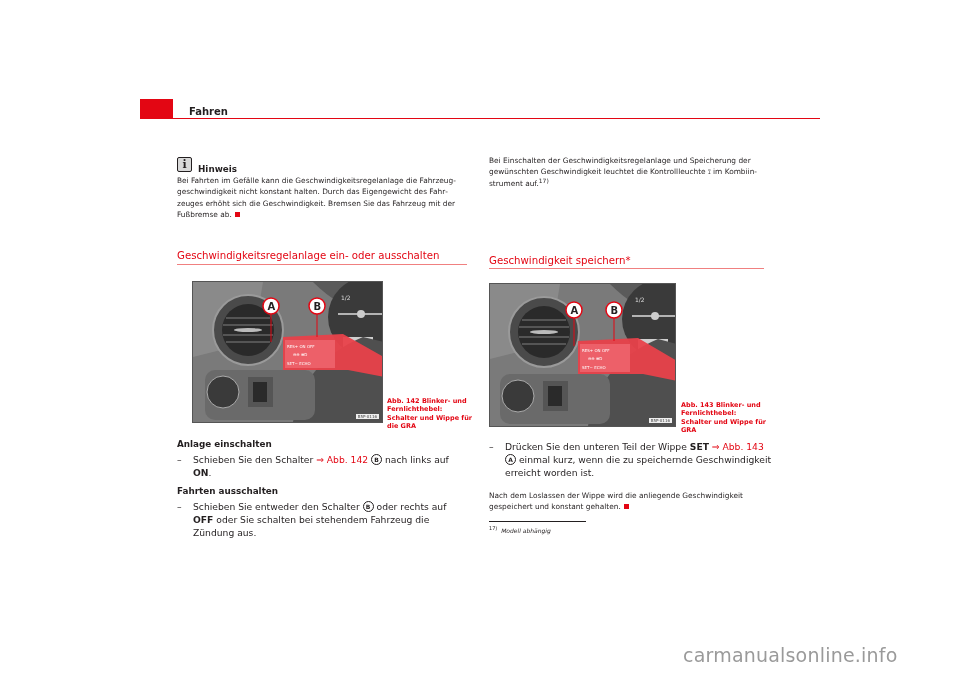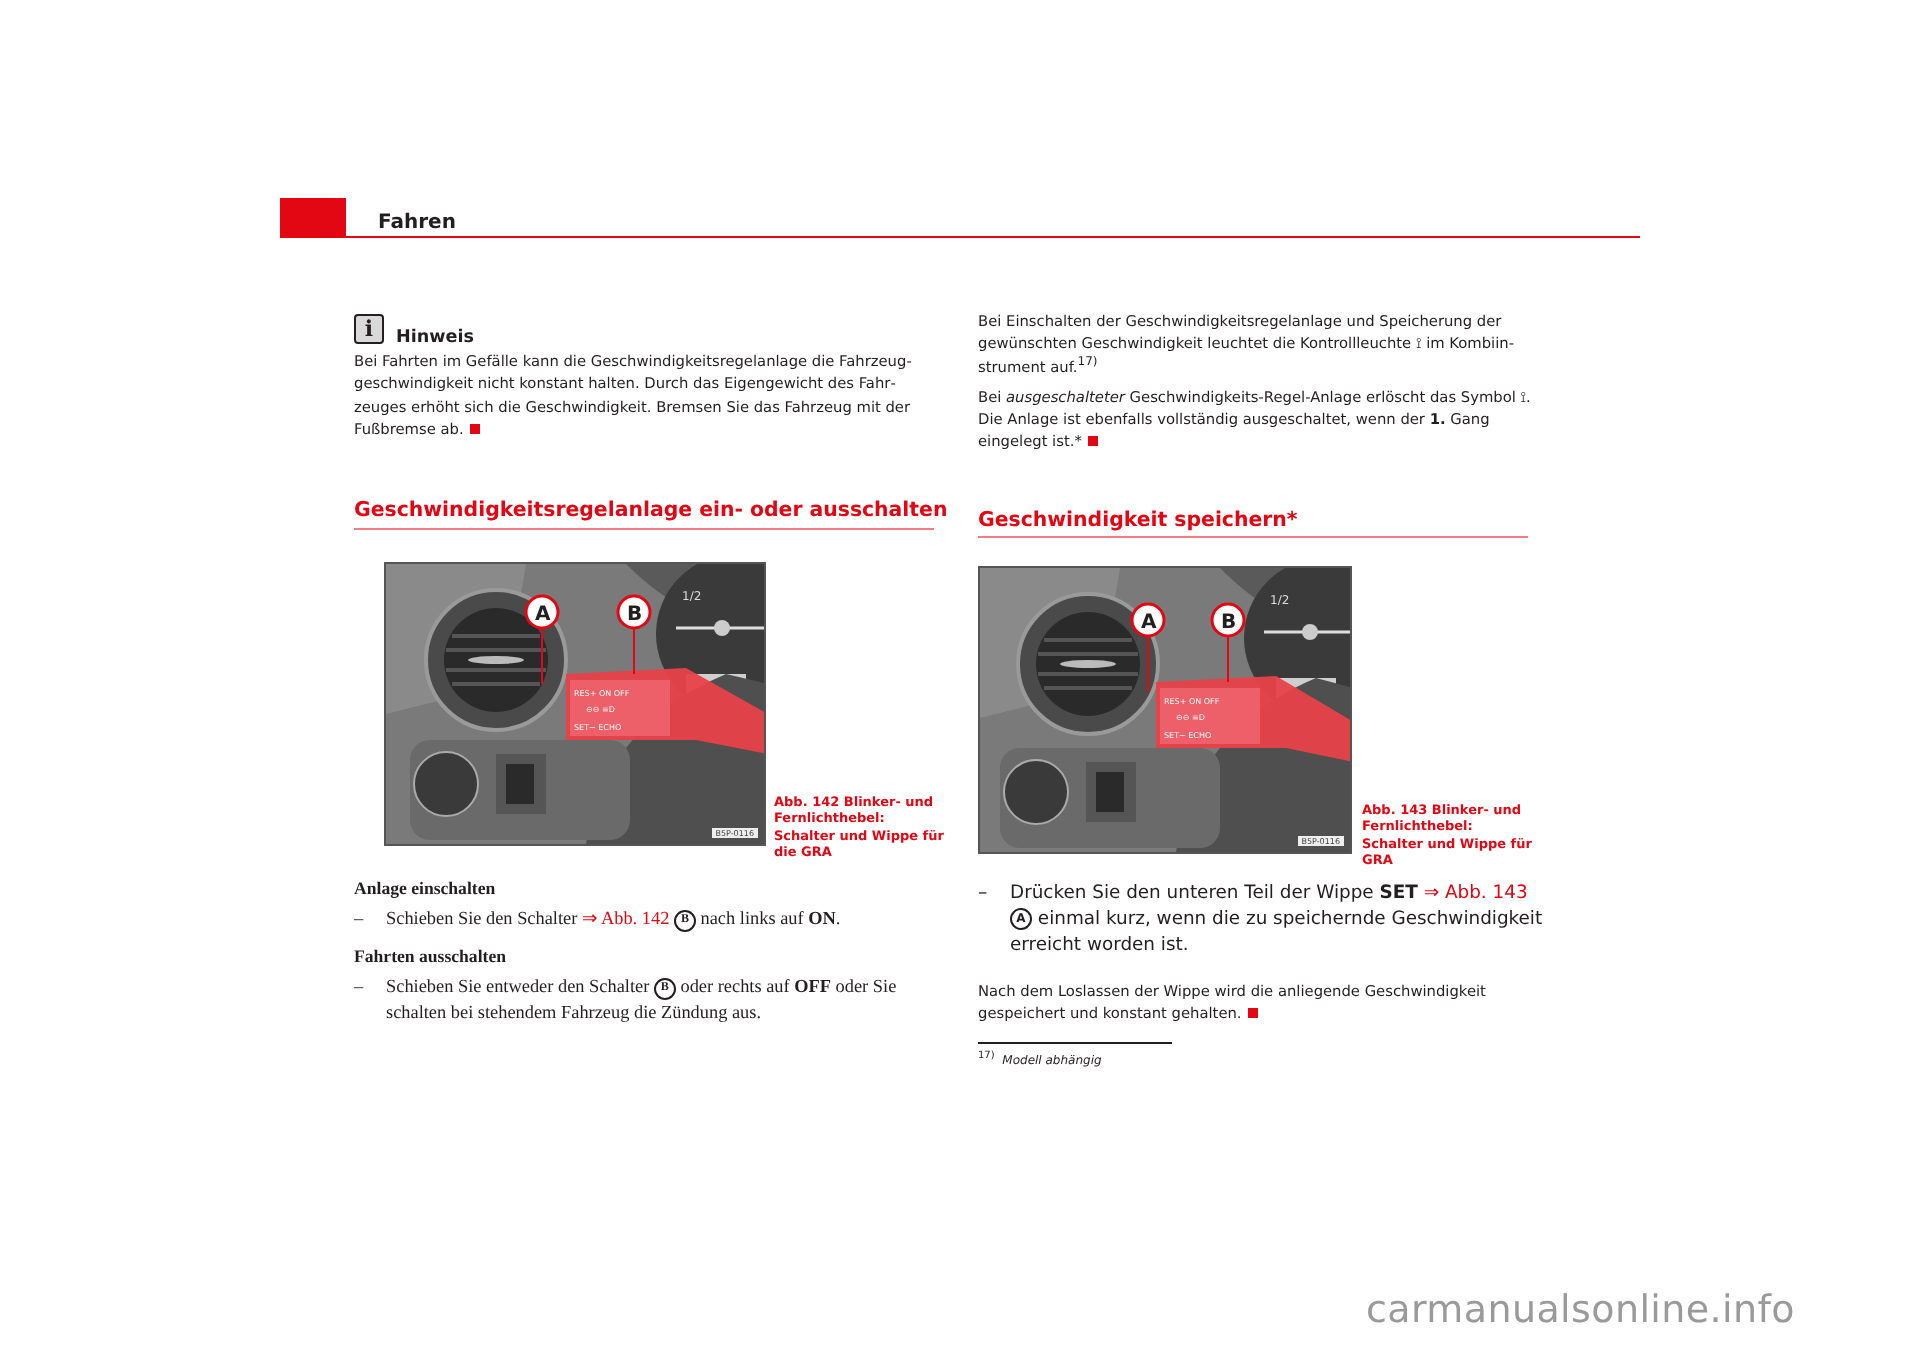--- a/index.html
+++ b/index.html
@@ -18,21 +18,21 @@
     .small-text { font-size: 7.4px; line-height: 11.3px; color: #231f20; }
     .body-text { font-size: 9.2px; line-height: 13px; color: #231f20; }
 
     .note-head { position: absolute; left: 177px; top: 157px; display: flex; align-items: center; gap: 6px; }
     .info-icon { width: 15px; height: 15px; border: 1.5px solid #231f20; border-radius: 2px; background: #d9d9d9; display: flex; align-items: center; justify-content: center; font-family: "DejaVu Serif", serif; font-weight: bold; font-size: 11px; color: #231f20; }
     .note-title { font-size: 8.8px; font-weight: bold; position: relative; top: 4px; }
     .note-body { position: absolute; left: 177px; top: 175px; width: 292px; }
 
     .end-mark { display: inline-block; width: 5px; height: 5px; background: #e30613; margin-left: 3px; vertical-align: 0px; }
 
-    .section-heading { position: absolute; font-size: 10.2px; font-weight: bold; color: #e30613; text-align: right; }
+    .section-heading { position: absolute; font-size: 10.2px; font-weight: normal; color: #e30613; text-align: right; }
     .section-rule { position: absolute; height: 1.2px; background: #f08080; }
 
     .figure { position: absolute; background: #6c6c6c; overflow: hidden; border: 1px solid #555; }
     .fig-caption { position: absolute; font-size: 6.5px; line-height: 8.4px; font-weight: bold; color: #e30613; }
     .fig-code { position: absolute; right: 3px; bottom: 3px; font-size: 4px; background: #eee; color: #444; padding: 0 2px; }
 
     .sub-heading { font-size: 8.8px; font-weight: bold; }
     .dash-item { display: flex; }
     .dash-item .dash { width: 16px; flex: none; }
     .ref-link { color: #e30613; }
@@ -55,23 +55,20 @@
   <span class="info-icon">i</span>
   <span class="note-title">Hinweis</span>
 </div>
 <div class="note-body small-text">
   <span>Bei Fahrten im Gefälle kann die Geschwindigkeitsregelanlage die Fahrzeug­geschwindigkeit nicht konstant halten. Durch das Eigengewicht des Fahr­zeuges erhöht sich die Geschwindigkeit. Bremsen Sie das Fahrzeug mit der Fußbremse ab.</span><span class="end-mark"></span>
 </div>
 
 <div class="col col-right small-text" style="top:155px;">
   <p>
     <span>Bei Einschalten der Geschwindigkeitsregelanlage und Speicherung der gewünschten Geschwindigkeit leuchtet die Kontrollleuchte </span><span>⟟</span><span> im Kombiin­strument auf.</span><sup>17)</sup>
-  </p>
-  <p style="margin-top:4px;">
-    <span>Bei </span><i>ausgeschalteter</i><span> Geschwindigkeits-Regel-Anlage erlöscht das Symbol </span><span>⟟</span><span>. Die Anlage ist ebenfalls vollständig ausgeschaltet, wenn der </span><b>1.</b><span> Gang einge­legt ist.*</span><span class="end-mark"></span>
   </p>
 </div>
 
 <div class="section-heading" style="left:177px; top:250px;">Geschwindigkeitsregelanlage ein- oder ausschalten</div>
 <div class="section-rule" style="left:177px; top:264px; width:290px;"></div>
 
 <div class="figure" style="left:192px; top:281px; width:191px; height:142px;">
   <svg width="191" height="142" viewBox="0 0 191 142">
     <rect x="0" y="0" width="191" height="142" fill="#7a7a7a"></rect>
     <path d="M0 0 L70 0 L60 60 L0 75 Z" fill="#8a8a8a"></path>
@@ -104,21 +101,21 @@
     <line x1="124" y1="32" x2="124" y2="55" stroke="#e30613" stroke-width="1"></line>
     <circle cx="78" cy="24" r="8" fill="#fff" stroke="#e30613" stroke-width="1.5"></circle>
     <text x="74.5" y="28" font-size="10" font-weight="bold" fill="#231f20" font-family="DejaVu Sans, sans-serif">A</text>
     <circle cx="124" cy="24" r="8" fill="#fff" stroke="#e30613" stroke-width="1.5"></circle>
     <text x="120.5" y="28" font-size="10" font-weight="bold" fill="#231f20" font-family="DejaVu Sans, sans-serif">B</text>
   </svg>
   <span class="fig-code">B5P-0116</span>
 </div>
 <div class="fig-caption" style="left:387px; top:397px; width:85px;">Abb. 142   Blinker- und Fernlichthebel: Schalter und Wippe für die GRA</div>
 
-<div class="col col-left body-text" style="top:438px;font-family:Liberation Serif, serif;">
+<div class="col col-left body-text" style="top:438px;">
   <div class="sub-heading">Anlage einschalten</div>
   <div class="dash-item" style="margin-top:2px;">
     <span class="dash">–</span>
     <span><span>Schieben Sie den Schalter </span><span class="ref-link">⇒ Abb. 142</span> <span class="circle-ref">B</span><span> nach links auf </span><b>ON</b><span>.</span></span>
   </div>
   <div class="sub-heading" style="margin-top:6px;">Fahrten ausschalten</div>
   <div class="dash-item" style="margin-top:2px;">
     <span class="dash">–</span>
     <span><span>Schieben Sie entweder den Schalter </span><span class="circle-ref">B</span><span> oder rechts auf </span><b>OFF</b><span> oder Sie schalten bei stehendem Fahrzeug die Zündung aus.</span></span>
   </div>

